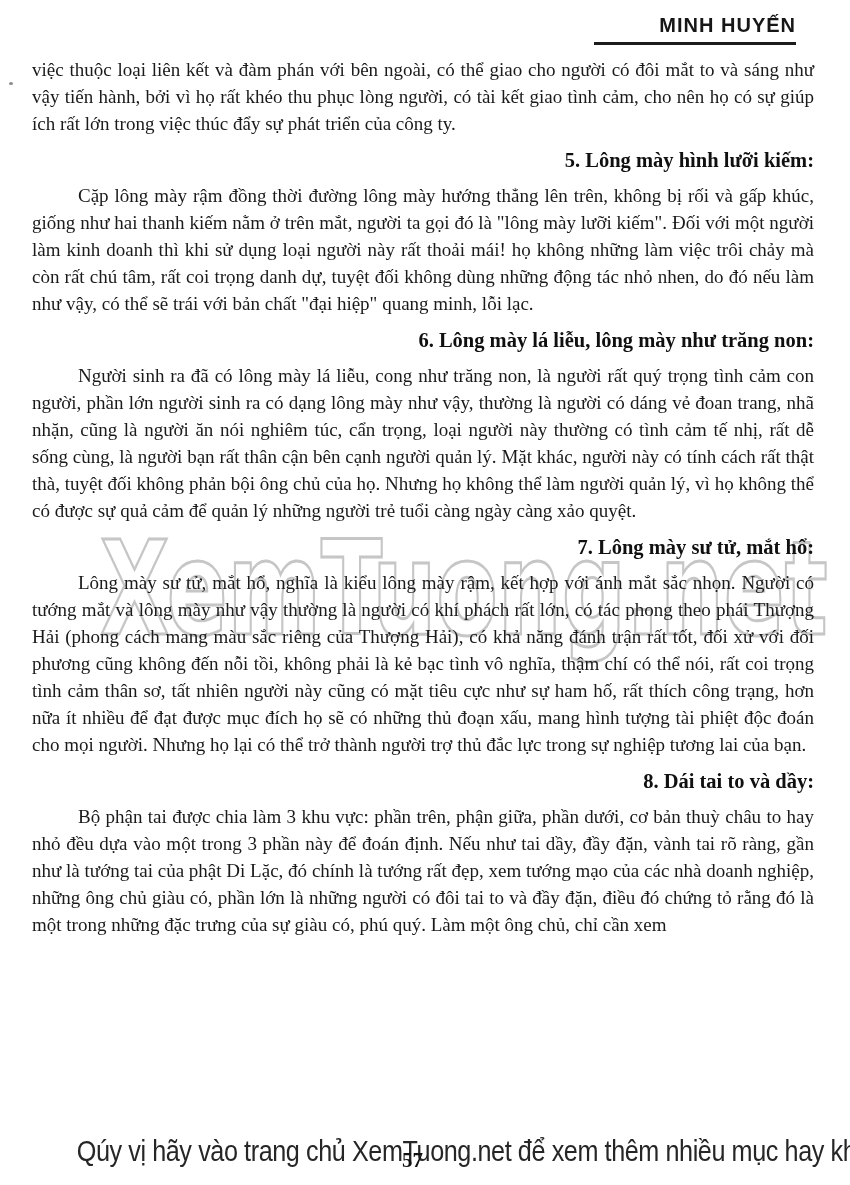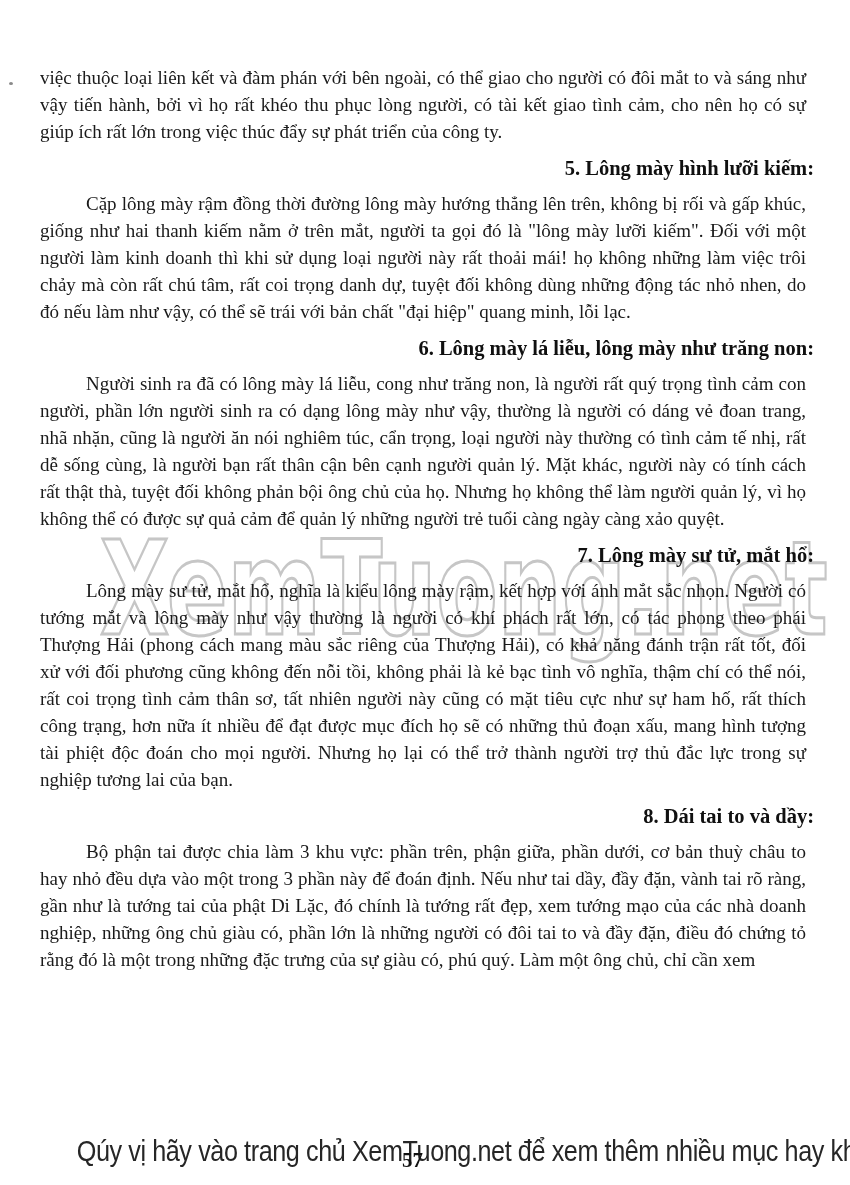--- a/index.html
+++ b/index.html
@@ -57,21 +57,21 @@
   }
 
   
   .content {
     position: absolute;
     left: 32px; right: 36px; top: 56px;
     z-index: 1;
     color: #161616;
   }
   .content p {
-    margin: 8px;
+    margin: 0;
     font-size: 19px;
     line-height: 27px;
     text-align: justify;
     text-indent: 46px;
     color: #1a1a1a;
   }
   .content p.continuation { text-indent: 0; }
   .content .section-heading {
     font-size: 20.5px;
     font-weight: 700;
@@ -108,20 +108,21 @@
     font-size: 21px;
     font-weight: 700;
     color: #111111;
   }
 </style>
 </head>
 <body>
 
 <div class="page">
 
+  <div class="running-head">MINH HUYẾN</div>
 
   <div class="scan-speck"></div>
 
   <div class="watermark">XemTuong.net</div>
 
   <div class="content">
     <p class="continuation">việc thuộc loại liên kết và đàm phán với bên ngoài, có thể giao cho người có đôi mắt to và sáng như vậy tiến hành, bởi vì họ rất khéo thu phục lòng người, có tài kết giao tình cảm, cho nên họ có sự giúp ích rất lớn trong việc thúc đẩy sự phát triển của công ty.</p>
 
     <div class="section-heading">5. Lông mày hình lưỡi kiếm:</div>
     <p>Cặp lông mày rậm đồng thời đường lông mày hướng thẳng lên trên, không bị rối và gấp khúc, giống như hai thanh kiếm nằm ở trên mắt, người ta gọi đó là "lông mày lưỡi kiếm". Đối với một người làm kinh doanh thì khi sử dụng loại người này rất thoải mái! họ không những làm việc trôi chảy mà còn rất chú tâm, rất coi trọng danh dự, tuyệt đối không dùng những động tác nhỏ nhen, do đó nếu làm như vậy, có thể sẽ trái với bản chất "đại hiệp" quang minh, lỗi lạc.</p>

